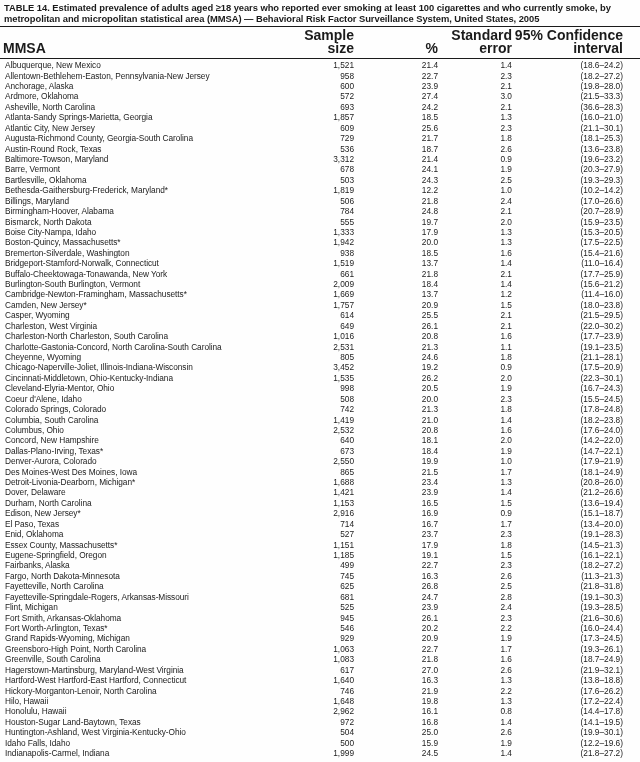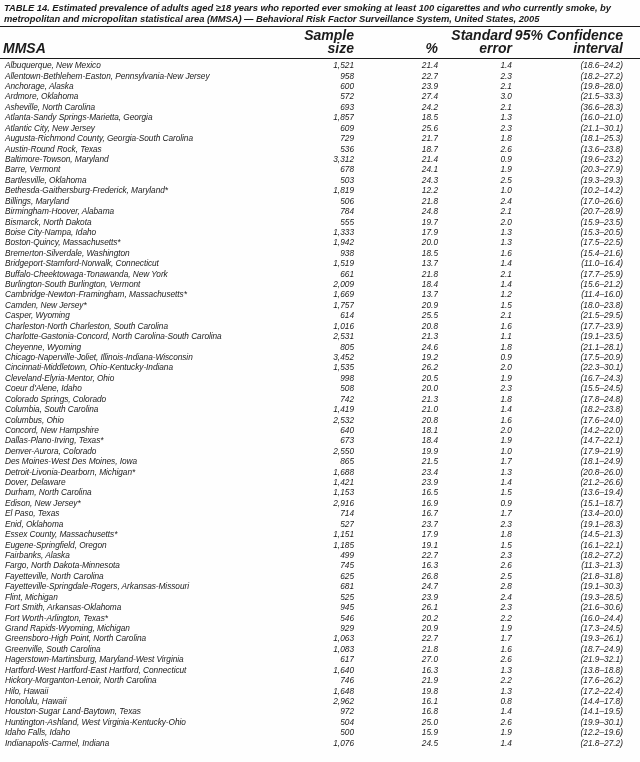--- a/index.html
+++ b/index.html
@@ -5,21 +5,20 @@
   html, body { margin: 0; padding: 0; background: #ffffff; }
   .page {
     position: relative;
     width: 640px;
     height: 762px;
     background: #fefefe;
     color: #1b1b1b;
     font-family: "Liberation Sans", sans-serif;
     overflow: hidden;
     box-sizing: border-box;
-    font-style: italic;
   }
   .title {
     font-weight: bold;
     font-size: 9.4px;
     line-height: 10.6px;
     padding: 3px 5px 2px 4px;
     letter-spacing: -0.05px;
   }
   table.data {
     width: 640px;
@@ -252,20 +251,27 @@
           <td class="num ci">(18.0–23.8)</td>
         </tr>
         <tr>
           <td class="name">Casper, Wyoming</td>
           <td class="num">614</td>
           <td class="num">25.5</td>
           <td class="num">2.1</td>
           <td class="num ci">(21.5–29.5)</td>
         </tr>
         <tr>
+          <td class="name">Charleston, West Virginia</td>
+          <td class="num">649</td>
+          <td class="num">26.1</td>
+          <td class="num">2.1</td>
+          <td class="num ci">(22.0–30.2)</td>
+        </tr>
+        <tr>
           <td class="name">Charleston-North Charleston, South Carolina</td>
           <td class="num">1,016</td>
           <td class="num">20.8</td>
           <td class="num">1.6</td>
           <td class="num ci">(17.7–23.9)</td>
         </tr>
         <tr>
           <td class="name">Charlotte-Gastonia-Concord, North Carolina-South Carolina</td>
           <td class="num">2,531</td>
           <td class="num">21.3</td>
@@ -533,20 +539,20 @@
         </tr>
         <tr>
           <td class="name">Idaho Falls, Idaho</td>
           <td class="num">500</td>
           <td class="num">15.9</td>
           <td class="num">1.9</td>
           <td class="num ci">(12.2–19.6)</td>
         </tr>
         <tr>
           <td class="name">Indianapolis-Carmel, Indiana</td>
-          <td class="num">1,076</td>
+          <td class="num">1,999</td>
           <td class="num">24.5</td>
           <td class="num">1.4</td>
           <td class="num ci">(21.8–27.2)</td>
         </tr>
       </tbody>
   </table>
 </div>
 
 </body></html>

